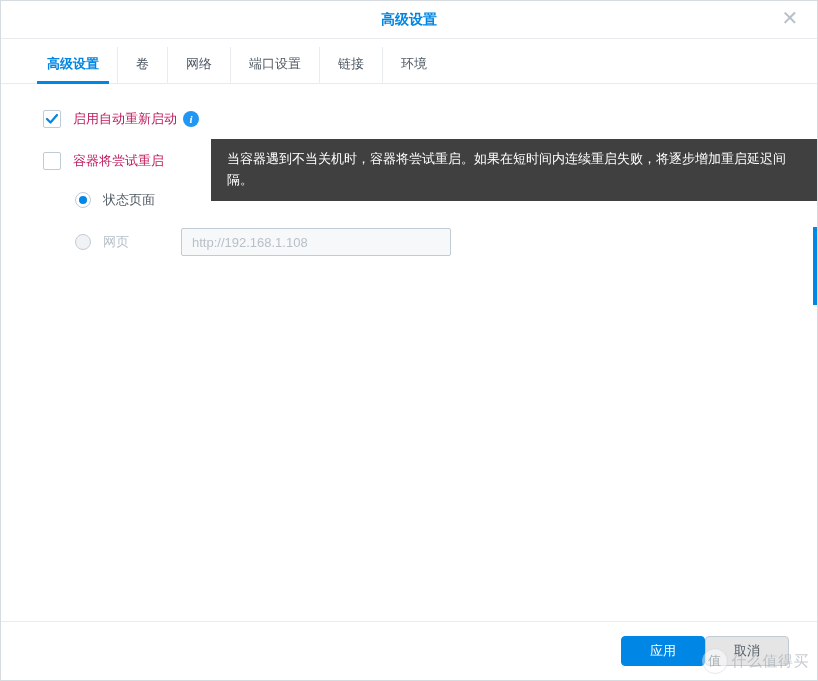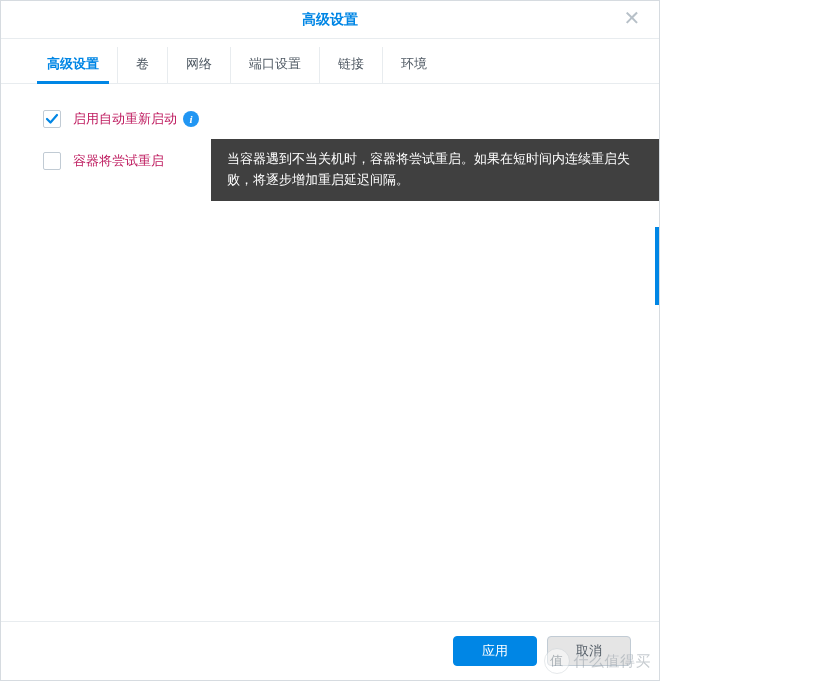--- a/index.html
+++ b/index.html
@@ -7,21 +7,21 @@
       font-family: "Microsoft YaHei", Arial, sans-serif;
       font-size: 13px;
       color: #505a64;
       background: #fff;
       width: 818px;
       height: 681px;
       overflow: hidden;
       position: relative;
     }
     .dialog {
-      width: 660px;
+      width: 818px;
       height: 681px;
       background: #fff;
       border: 1px solid #d6dbe0;
       position: relative;
       display: flex;
       flex-direction: column;
     }
     .dialog-header {
       height: 38px;
       display: flex;
@@ -183,21 +183,20 @@
       padding: 10px 16px;
       font-size: 13px;
       line-height: 1.6;
       z-index: 10;
     }
     .footer {
       border-top: 1px solid #e8ecef;
       padding: 14px 28px;
       display: flex;
       justify-content: flex-end;
-      gap: 10px;
       position: relative;
     }
     .btn {
       min-width: 84px;
       height: 30px;
       border-radius: 4px;
       border: 1px solid #c1cbd4;
       background: #e5e5e5;
       color: #505a64;
       font-size: 13px;
@@ -280,20 +279,31 @@
       <span class="info-icon">i</span>
     </div>
 
     <div class="row">
       <div class="checkbox">
         
       </div>
       <span class="checkbox-label">容器将尝试重启</span>
     </div>
 
+    <div class="sub-group">
+      <div class="radio-row">
+        <div class="radio selected"></div>
+        <span class="radio-label">状态页面</span>
+      </div>
+      <div class="radio-row">
+        <div class="radio disabled"></div>
+        <span class="radio-label disabled">网页</span>
+        <input class="text-input" type="text" disabled="" value="http://192.168.1.108" style="">
+      </div>
+    </div>
 
   </div>
 
   <div class="tooltip">
     <span>当容器遇到不当关机时，容器将尝试重启。如果在短时间内连续重启失败，将逐步增加重启延迟间隔。</span>
   </div>
 
   <div class="footer">
     <div class="btn primary">应用</div>
     <div class="btn">取消</div>

